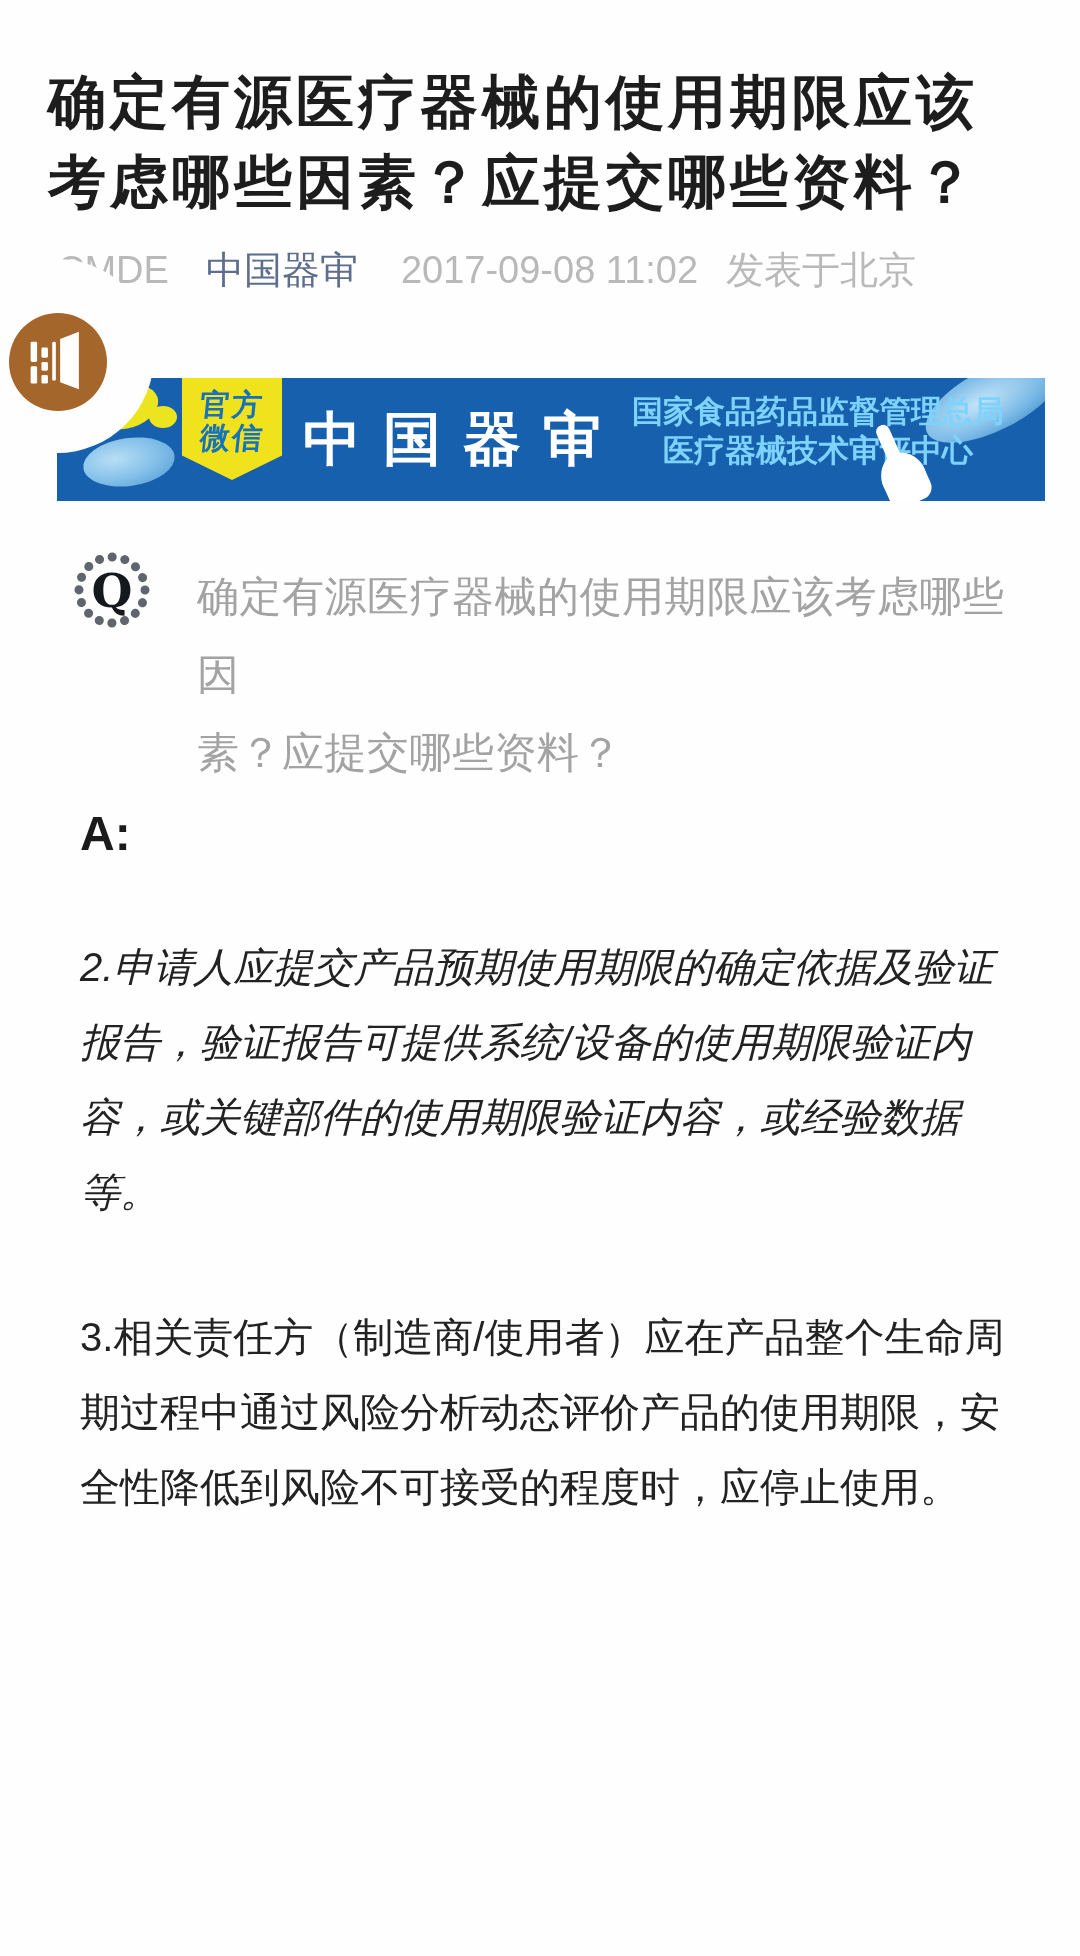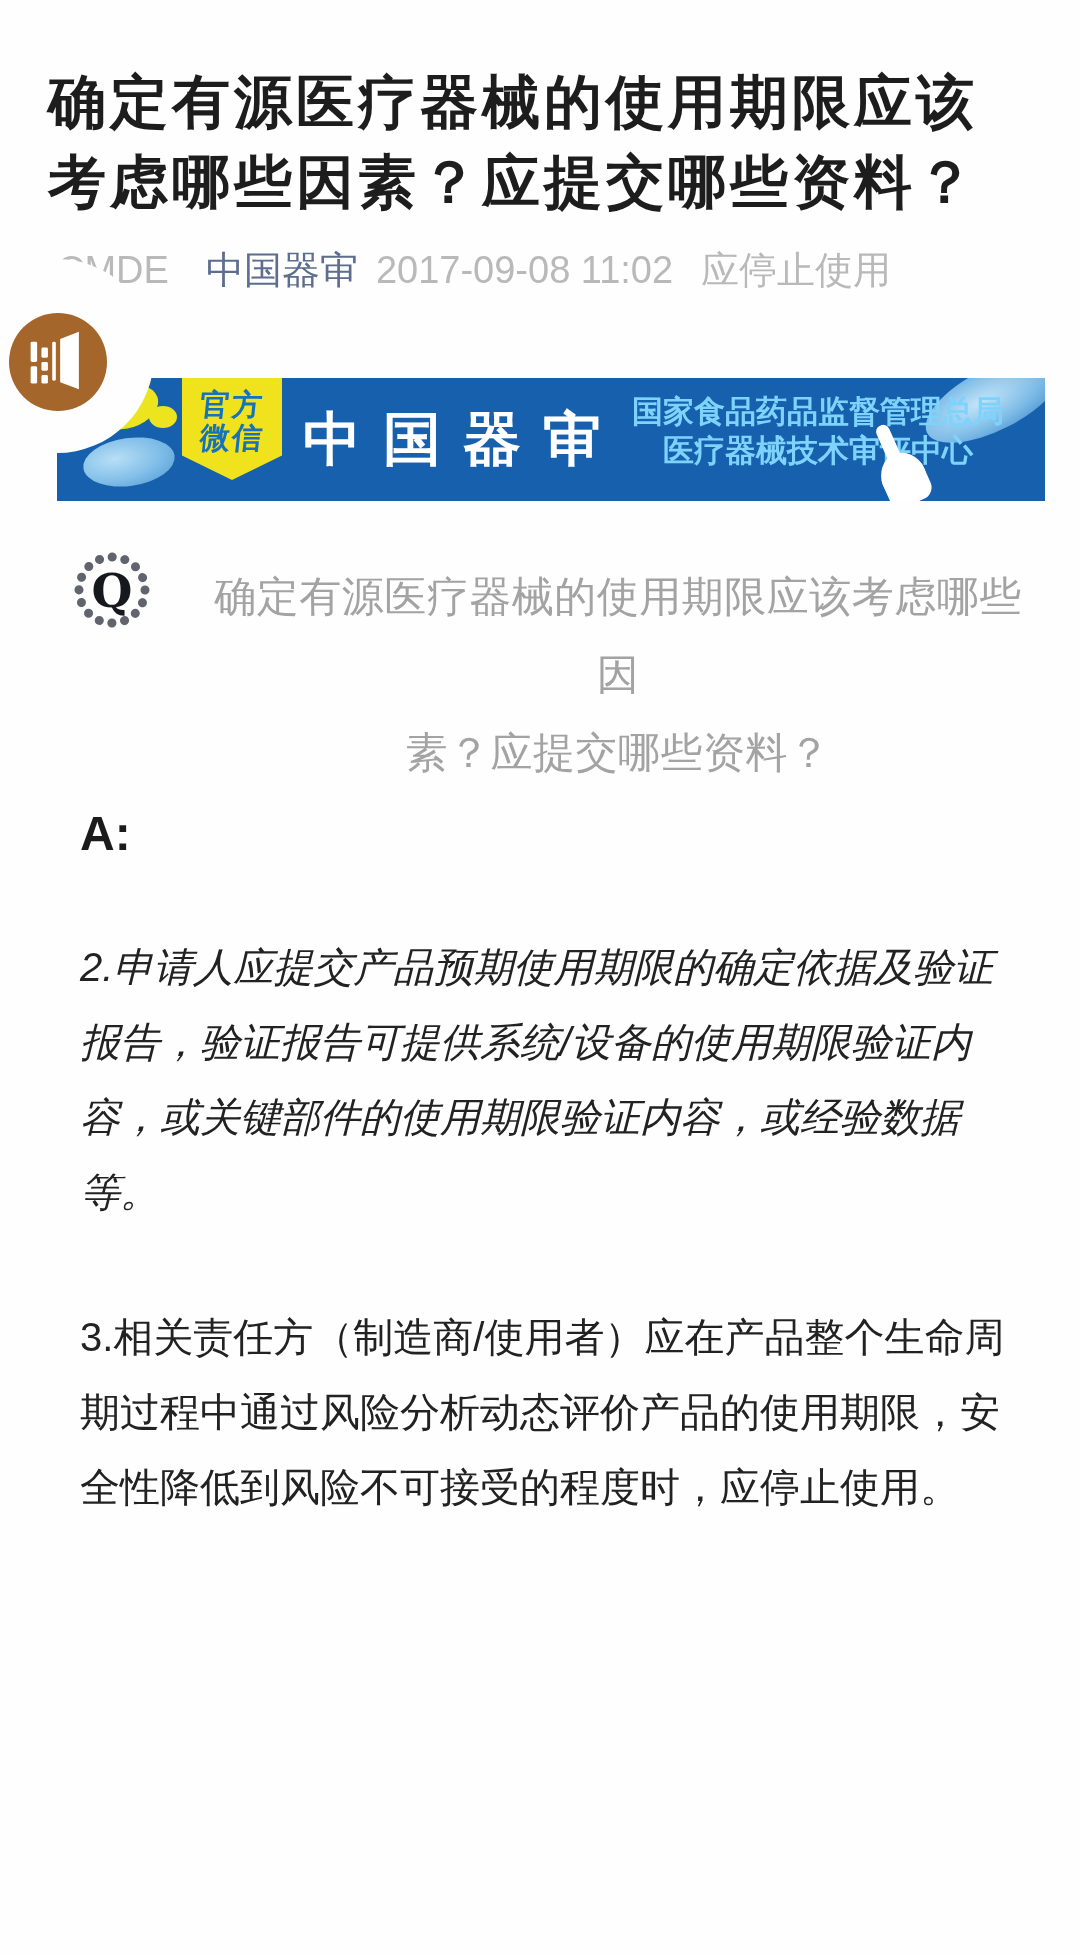--- a/index.html
+++ b/index.html
@@ -14,21 +14,21 @@
   #title{
     position:absolute;left:48px;top:62px;width:990px;
     font-size:58px;font-weight:700;color:#1d1d1d;letter-spacing:4px;
     line-height:80px;
   }
 
   
   #meta{position:absolute;left:57px;top:248px;width:990px;font-size:38px;line-height:44px;white-space:nowrap;}
   #meta .dim{color:#b9b9b9;}
   #meta .acct{color:#5d6d8e;margin-left:37px;}
-  #meta .time{margin-left:18px;}
+  #meta .time{margin-left:43px;}
   #meta .loc{margin-left:28px;}
 
   
   #banner{
     position:absolute;left:57px;top:378px;width:988px;height:123px;
     background:#1760ae;overflow:hidden;z-index:1;
   }
   .blob{position:absolute;border-radius:50%;}
   #blob-yellow{left:38px;top:8px;width:64px;height:42px;background:#ece41e;transform:rotate(-18deg);}
   #blob-yellow2{left:92px;top:28px;width:28px;height:22px;background:#ece41e;}
@@ -65,42 +65,42 @@
 
   
   #q-badge{position:absolute;left:72px;top:550px;width:80px;height:80px;z-index:1;}
   #q-badge .qtxt{
     position:absolute;left:0;top:0;width:80px;height:80px;display:flex;align-items:center;justify-content:center;
     font-family:"DejaVu Serif","Liberation Serif",serif;font-size:47px;font-weight:700;color:#15181d;
   }
 
   
   #question{
-    position:absolute;left:203px;top:558px;width:830px;
-    font-size:42px;color:#a3a3a3;line-height:78px;letter-spacing:0.5px;text-align:center;
+    position:absolute;left:197px;top:558px;width:830px;
+    font-size:42px;color:#a3a3a3;line-height:78px;letter-spacing:0.5px;
   }
 
   
   #answer{position:absolute;left:80px;top:806px;width:950px;color:#222222;}
   #answer-label{font-size:48px;font-weight:700;line-height:56px;color:#1b1b1b;}
   .para{font-size:40px;line-height:75px;letter-spacing:0px;color:#222222;}
   #p1{margin-top:22px;}
   #p2{margin-top:68px;font-style:italic;}
   #p3{margin-top:70px;}
 </style>
 </head>
 <body>
 
 <div id="screen">
 
   <div id="title" class="pre">确定有源医疗器械的使用期限应该
 考虑哪些因素？应提交哪些资料？</div>
 
   <div id="meta">
-    <span class="dim">CMDE</span><span class="acct">中国器审</span><span class="dim time">2017-09-08 11:02</span><span class="dim loc">应停止使用</span>
+    <span class="dim">CMDE</span><span class="acct">中国器审</span><span class="dim time">2017-09-08 11:02</span><span class="dim loc">发表于北京</span>
   </div>
 
   <div id="banner">
     <div class="blob" id="blob-yellow"></div>
     <div class="blob" id="blob-yellow2"></div>
     <div class="blob" id="blob-blue-left"></div>
     <div class="blob" id="blob-comet"></div>
 
     <div id="ribbon">
       <span class="rl">官方</span>

